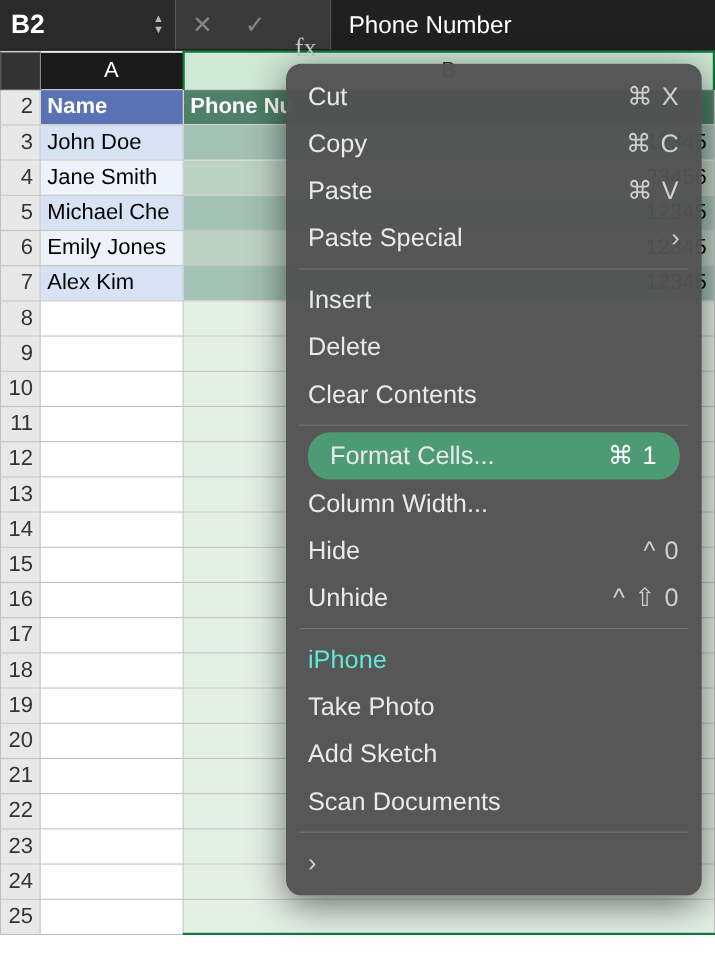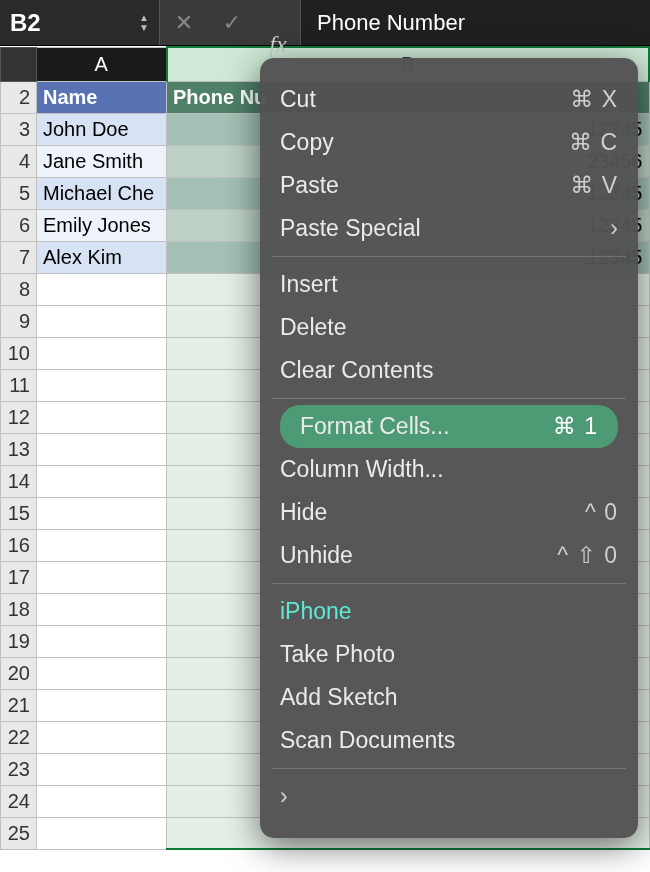--- a/index.html
+++ b/index.html
@@ -47,21 +47,20 @@
   }
   .fb-btn {
     width: 48px;
     display: flex;
     align-items: center;
     justify-content: center;
     color: #888;
     font-size: 22px;
   }
   .fx {
-    font-style: italic;
     font-family: "Times New Roman", serif;
     color: #ccc;
     font-size: 24px;
     width: 44px;
     display: flex;
     align-items: center;
     justify-content: center;
     margin-top: 44px;
   }
   .formula-input {
@@ -137,21 +136,21 @@
 
   
   .ctxmenu {
     position: absolute;
     top: 58px;
     left: 260px;
     width: 378px;
     background: rgba(82,82,82,0.97);
     border-radius: 14px;
     box-shadow: 0 8px 34px rgba(0,0,0,0.55);
-    padding: 20px 0;
+    padding: 8px 0;
     color: #eaeaea;
     font-size: 23px;
   }
   .ctxmenu .item {
     display: flex;
     align-items: center;
     padding: 8px 20px;
     min-height: 42px;
   }
   .ctxmenu .item .lbl { flex: 1; }

